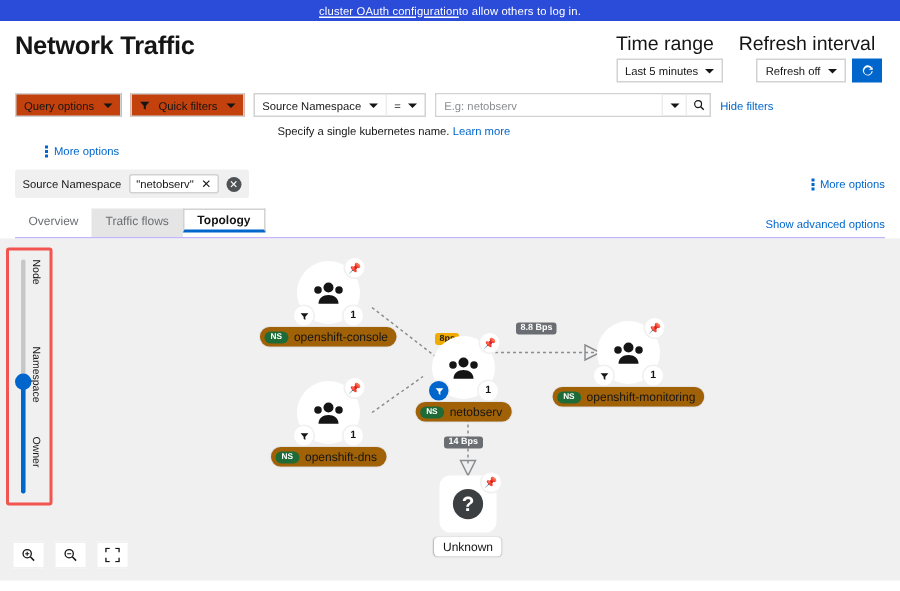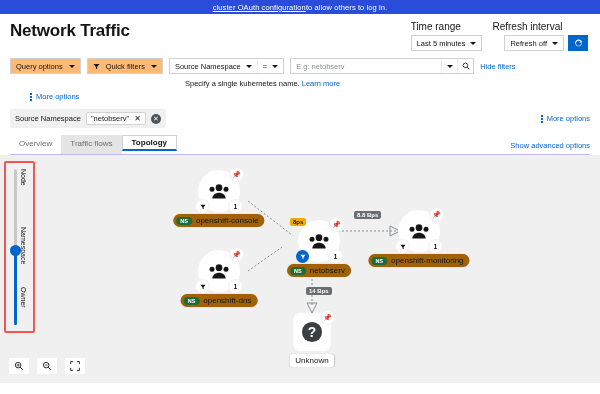--- a/index.html
+++ b/index.html
@@ -17,38 +17,38 @@
     font-size:7.5px; letter-spacing:.1px;
   }
   .banner a{ color:#fff; text-decoration:underline; }
 
   
   .page{ padding:0 10px; }
   .title-row{ display:flex; align-items:flex-start; justify-content:space-between; padding-top:7px;}
   .page-title{ font-size:17px; font-weight:600; letter-spacing:-.2px; }
 
   .rightctl{ display:flex; gap:10px; padding-right:2px;}
-  .ctl-label{ font-size:10px; color:#151515; margin-bottom:3px; }
+  .ctl-label{ font-size:13px; color:#151515; margin-bottom:3px; }
   .ctl-row{ display:flex; gap:4px;padding-left:12px; }
 
   .sel{
     border:1px solid #d2d2d2; background:#fff; height:16px;
     display:flex; align-items:center; gap:5px; padding:0 5px;
     font-size:7.5px; color:#151515; white-space:nowrap;
   }
   .caret{ width:0;height:0;border-left:3px solid transparent;border-right:3px solid transparent;border-top:3.5px solid #151515; }
   .refresh-btn{
     width:20px;height:16px;background:#0066cc;color:#fff;
     display:flex;align-items:center;justify-content:center;
   }
 
   
   .filters{ display:flex; align-items:center; gap:6px; margin-top:7px; }
   .fbtn{
-    border:1px solid #d2d2d2;background:#fdba74;height:16px;
+    border:1px solid #d2d2d2;background:#c2410c;height:16px;
     display:flex;align-items:center;gap:6px;padding:0 5px;font-size:7.5px;
   }
   .fgroup{ display:flex; align-items:center; border:1px solid #d2d2d2; height:16px; background:#fff;}
   .fgroup > div{ display:flex;align-items:center;gap:5px;padding:0 5px;height:100%;font-size:7.5px;border-right:1px solid #ededed;}
   .fgroup > div:last-child{ border-right:none; }
   .searchwrap{ display:flex;align-items:center;border:1px solid #d2d2d2;height:16px;background:#fff;}
   .searchwrap input{
     border:none;outline:none;height:14px;width:150px;font-size:7.5px;
     font-family:"Liberation Sans", sans-serif; color:#151515; padding:0 5px;
   }
@@ -292,21 +292,21 @@
         </svg>
     </div>
     <div class="badge cnt">1</div>
     <div class="nlabel" style="top:44px">
       <span class="nsbadge">NS</span>
       <span>openshift-console</span>
     </div>
     <div class="edge-tag warn" style="left:92px;top:48px">8ps</div>
   </div>
 
-  <div class="node" style="left:298px;top:65px">
+  <div class="node" style="left:288px;top:65px">
     <div class="grp">
       <svg width="20" height="16" viewBox="0 0 24 18">
         <circle cx="12" cy="5" r="4" fill="#151515"></circle>
           <path d="M4 18c0-4.4 3.6-7 8-7s8 2.6 8 7z" fill="#151515"></path>
         <circle cx="3.6" cy="7" r="3" fill="#151515"></circle>
           <circle cx="20.4" cy="7" r="3" fill="#151515"></circle>
       </svg>
     </div>
     <div class="badge pin">📌</div>
     <div class="badge filt active">

